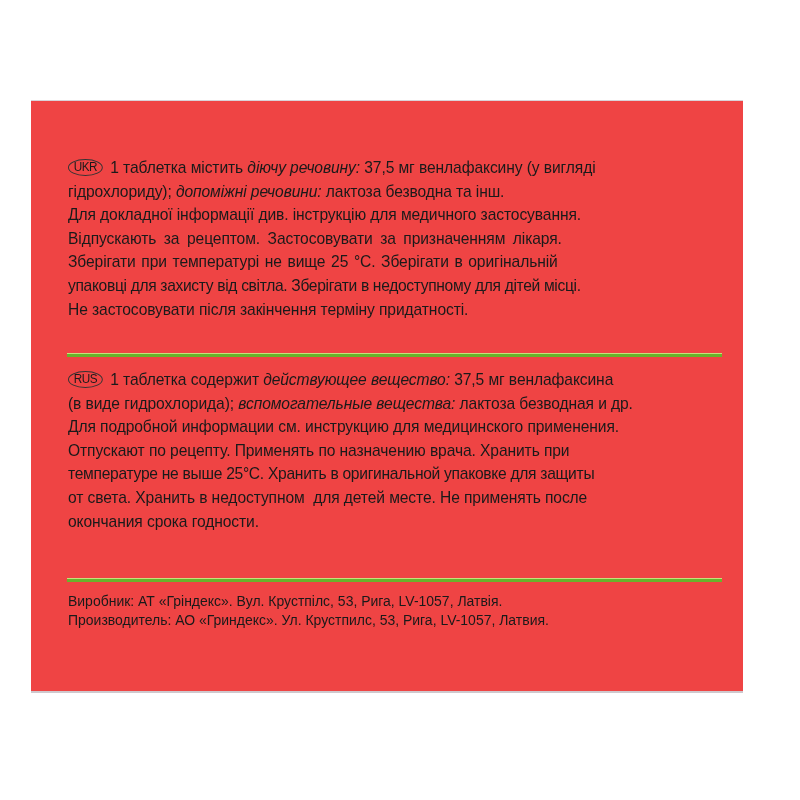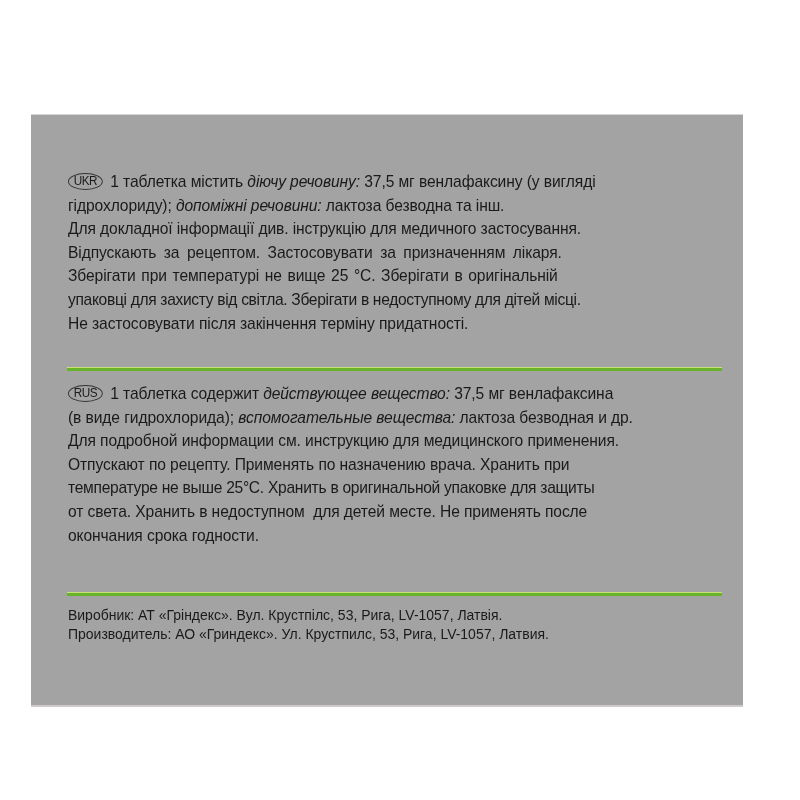--- a/index.html
+++ b/index.html
@@ -6,24 +6,24 @@
       margin: 0;
       padding: 0;
       width: 800px;
       height: 800px;
       background: #ffffff;
       overflow: hidden;
     }
     .box {
       position: absolute;
       left: 31px;
-      top: 114px;
+      top: 100px;
       width: 712px;
       height: 593px;
-      background: #a3a3a3;
+      background: #ef4444;
       border-top: 1px solid #d9d3d8;
       border-bottom: 2px solid #cfc8cd;
       box-sizing: border-box;
       font-family: "Liberation Sans", sans-serif;
       color: #1a1a1a;
     }
     .section {
       position: absolute;
       left: 37px;
       width: 660px;

